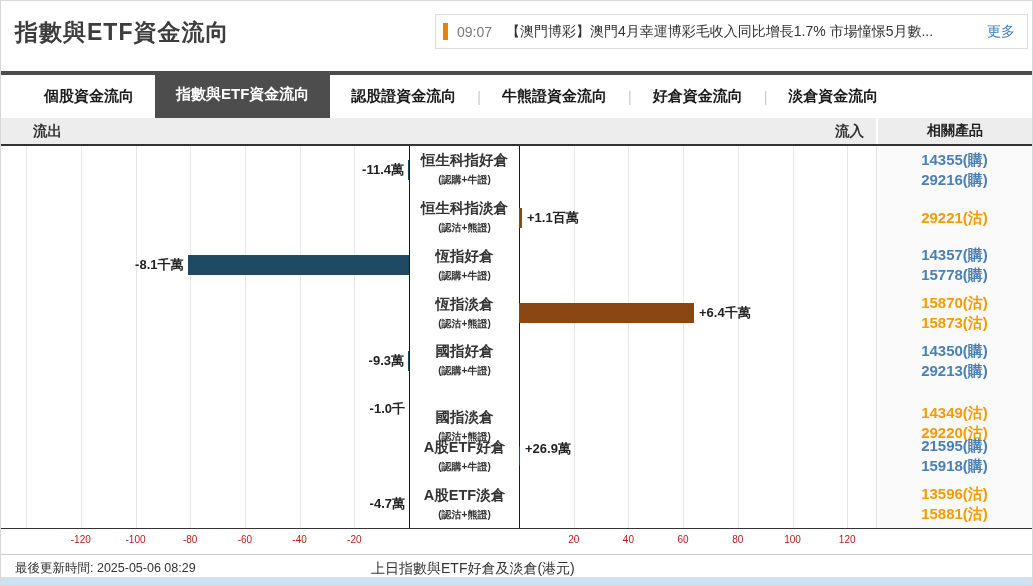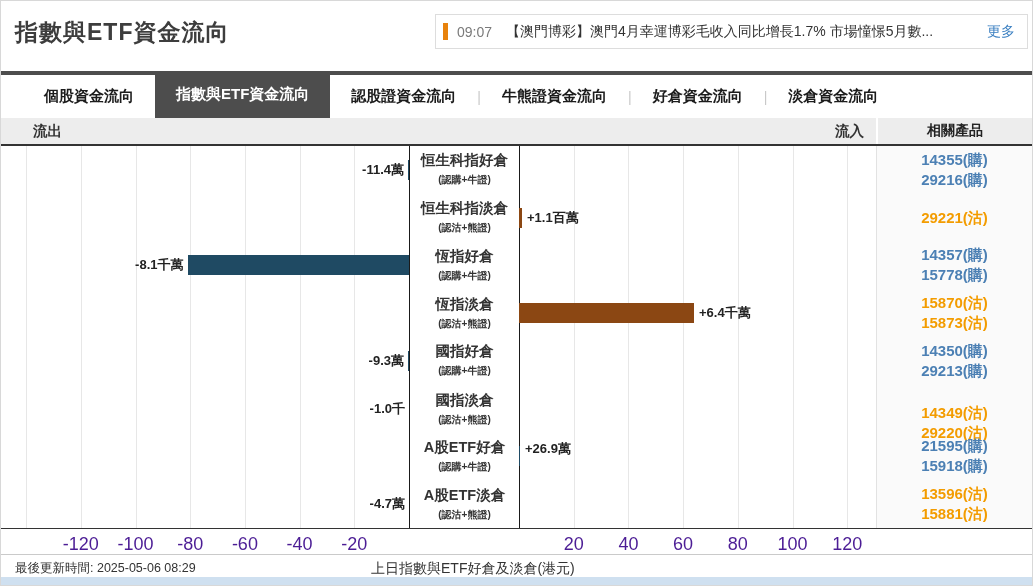--- a/index.html
+++ b/index.html
@@ -39,21 +39,21 @@
   .category-label .nm { font-size:14.5px; font-weight:bold; color:#333; line-height:20px; }
   .category-label .sub { font-size:10px; font-weight:bold; color:#333; line-height:19px; }
   .flow-bar { position:absolute; height:20px; }
   .bar-value-label { position:absolute; font-size:13px; font-weight:bold; color:#222; white-space:nowrap; transform:translateY(-50%); }
   #products-col { position:relative; flex:1; background:#fafafa; border-left:1px solid #e2e2e2; }
   .prod-row { position:absolute; left:0; right:0; display:flex; flex-direction:column; align-items:center; justify-content:center; }
   .product-code { font-size:15px; font-weight:bold; line-height:20px; cursor:pointer; }
 
   
   #axis-strip { position:relative; height:26px; border-top:1px solid #333; background:#fff; }
-  .tick-label { position:absolute; top:5px; width:48px; text-align:center; font-size:18px; color:#4c1d95; }
+  .tick-label { position:absolute; top:5px; width:48px; text-align:center; font-size:10px; color:#b91c1c; }
 
   
   #footer { position:relative; height:25px; border-top:1px solid #cacaca; background:#fff; }
   #last-update { position:absolute; left:14px; top:5px; font-size:12.5px; color:#333; }
   #chart-caption { position:absolute; left:370px; top:5px; font-size:14px; color:#333; }
   #bottom-strip { position:absolute; left:0; right:0; bottom:0; height:8px; background:#cfe0f0; }
 </style>
 </head>
 <body>
 
@@ -132,21 +132,21 @@
           <div class="sub">(認沽+熊證)</div>
         </div>
         <div class="flow-bar" style="top: 157.1px; width: 175px; background: rgb(139, 71, 19); left: 518px;"></div>
         <span class="bar-value-label" style="top: 167.1px; left: 698px;">+6.4千萬</span>
         <div class="category-label" style="top: 191px; height: 47.75px;">
           <div class="nm">國指好倉</div>
           <div class="sub">(認購+牛證)</div>
         </div>
         <div class="flow-bar" style="top: 204.9px; width: 1px; background: rgb(31, 74, 99); left: 407px;"></div>
         <span class="bar-value-label" style="top: 214.9px; right: 472px;">-9.3萬</span>
-        <div class="category-label" style="top: 240px; height: 47.75px;">
+        <div class="category-label" style="top: 257px; height: 47.75px;">
           <div class="nm">國指淡倉</div>
           <div class="sub">(認沽+熊證)</div>
         </div>
         <span class="bar-value-label" style="top: 262.6px; right: 471px;">-1.0千</span>
         <div class="category-label" style="top: 286.5px; height: 47.75px;">
           <div class="nm">A股ETF好倉</div>
           <div class="sub">(認購+牛證)</div>
         </div>
         <div class="flow-bar" style="top: 300.4px; width: 1px; background: rgb(31, 74, 99); left: 518px;"></div>
         <span class="bar-value-label" style="top: 303px; left: 524px;">+26.9萬</span>

